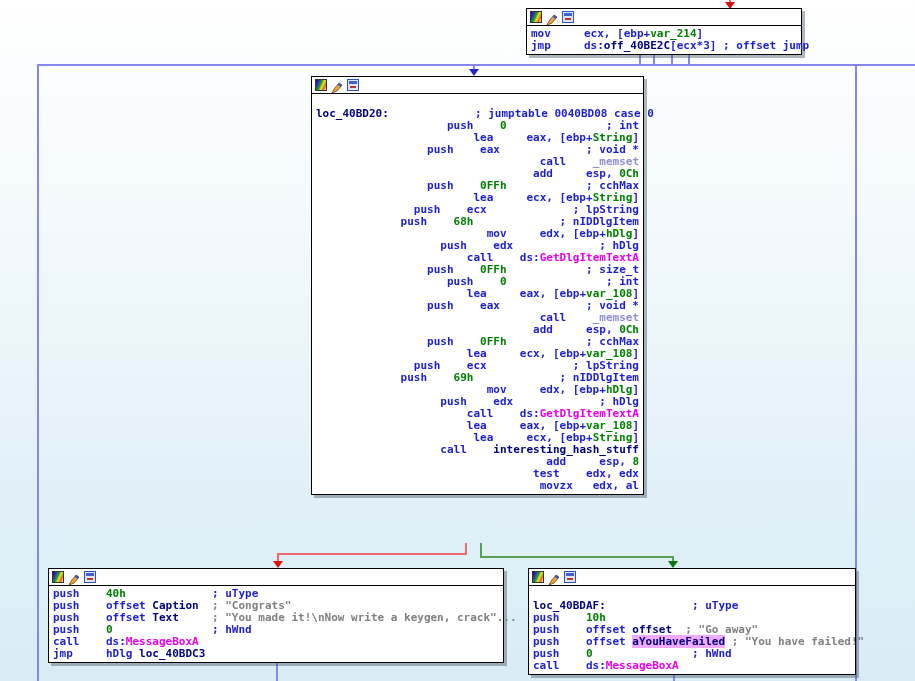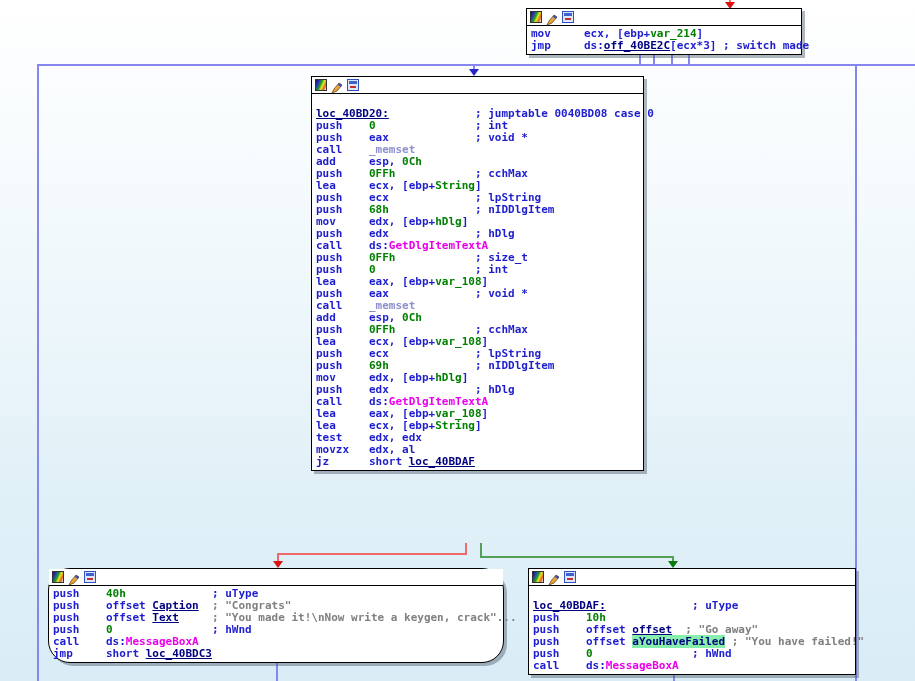--- a/index.html
+++ b/index.html
@@ -32,25 +32,25 @@
   .winicon{border:1px solid #3050c0;background:#dce8fa;position:relative;}
   .winicon::before{content:"";position:absolute;left:1px;right:1px;top:1px;height:3px;background:#4060d0;}
   .winicon::after{content:"";position:absolute;left:2px;top:6px;width:6px;height:2px;background:#c03030;}
   .code{padding:2px 4px;}
   .line{height:12px;line-height:12px;font-size:11px;font-weight:bold;white-space:pre;}
   
   .ins{color:#1e1ecf;}
   .cmt{color:#1e1ecf;}
   .num{color:#008000;}
   .var{color:#008000;}
-  .lbl{color:#000080;text-decoration:underline;}
+  .lbl{color:#000080;}
   .lib{color:#8f8fd0;}
   .api{color:#ea00ea;}
   .gray{color:#808080;}
-  .hl{background:#86efac;color:#000080;}
+  .hl{background:#f0abfc;color:#000080;}
 </style>
 </head>
 <body>
 
 <div class="canvas">
 
   <div class="e l-red" style="left:729px;top:0;width:2px;height:4px"></div>
   <div class="arr a-red" style="left:725px;top:2px"></div>
 
   <div class="e l-blue" style="left:639px;top:50px;width:2px;height:16px"></div>
@@ -82,37 +82,38 @@
     <div class="titlebar">
       <span class="tb-icon swatch"></span>
       <span class="tb-icon"><svg width="12" height="12">
             <path d="M1 11 L3 7 L8 1 L11 3 L6 9 Z" fill="#e8a33d" stroke="#6a4a1e" stroke-width="0.8"></path>
             <path d="M8 1 L11 3 L10 5 L7 3 Z" fill="#3050c0"></path>
           </svg></span>
       <span class="tb-icon winicon"></span>
     </div>
     <div class="code">
         <div class="line"><span class="ins">mov     ecx, [ebp+</span><span class="var">var_214</span><span class="ins">]</span></div>
-        <div class="line"><span class="ins">jmp     ds:</span><span class="lbl">off_40BE2C</span><span class="ins">[ecx*3] </span><span class="cmt">; switch made</span></div>
+        <div class="line"><span class="ins">jmp     ds:</span><span class="lbl">off_40BE2C</span><span class="ins">[ecx*3] </span><span class="cmt">; offset jump</span></div>
       </div>
   </div>
 
-  <div class="block" style="left:311px;top:76px;width:331px;">
+  <div class="block" style="left:311px;top:76px;width:331px;text-align:right;">
     <div class="titlebar">
       <span class="tb-icon swatch"></span>
       <span class="tb-icon"><svg width="12" height="12">
             <path d="M1 11 L3 7 L8 1 L11 3 L6 9 Z" fill="#e8a33d" stroke="#6a4a1e" stroke-width="0.8"></path>
             <path d="M8 1 L11 3 L10 5 L7 3 Z" fill="#3050c0"></path>
           </svg></span>
       <span class="tb-icon winicon"></span>
     </div>
     <div class="code">
         <div class="line"> </div>
         <div class="line"><span class="lbl">loc_40BD20:</span><span class="cmt">             ; jumptable 0040BD08 case 0</span></div>
         <div class="line"><span class="ins">push    </span><span class="num">0</span><span class="cmt">               ; int</span></div>
+        <div class="line"><span class="ins">lea     eax, [ebp+</span><span class="var">String</span><span class="ins">]</span></div>
         <div class="line"><span class="ins">push    eax</span><span class="cmt">             ; void *</span></div>
         <div class="line"><span class="ins">call    </span><span class="lib">_memset</span></div>
         <div class="line"><span class="ins">add     esp, </span><span class="num">0Ch</span></div>
         <div class="line"><span class="ins">push    </span><span class="num">0FFh</span><span class="cmt">            ; cchMax</span></div>
         <div class="line"><span class="ins">lea     ecx, [ebp+</span><span class="var">String</span><span class="ins">]</span></div>
         <div class="line"><span class="ins">push    ecx</span><span class="cmt">             ; lpString</span></div>
         <div class="line"><span class="ins">push    </span><span class="num">68h</span><span class="cmt">             ; nIDDlgItem</span></div>
         <div class="line"><span class="ins">mov     edx, [ebp+</span><span class="var">hDlg</span><span class="ins">]</span></div>
         <div class="line"><span class="ins">push    edx</span><span class="cmt">             ; hDlg</span></div>
         <div class="line"><span class="ins">call    ds:</span><span class="api">GetDlgItemTextA</span></div>
@@ -124,42 +125,43 @@
         <div class="line"><span class="ins">add     esp, </span><span class="num">0Ch</span></div>
         <div class="line"><span class="ins">push    </span><span class="num">0FFh</span><span class="cmt">            ; cchMax</span></div>
         <div class="line"><span class="ins">lea     ecx, [ebp+</span><span class="var">var_108</span><span class="ins">]</span></div>
         <div class="line"><span class="ins">push    ecx</span><span class="cmt">             ; lpString</span></div>
         <div class="line"><span class="ins">push    </span><span class="num">69h</span><span class="cmt">             ; nIDDlgItem</span></div>
         <div class="line"><span class="ins">mov     edx, [ebp+</span><span class="var">hDlg</span><span class="ins">]</span></div>
         <div class="line"><span class="ins">push    edx</span><span class="cmt">             ; hDlg</span></div>
         <div class="line"><span class="ins">call    ds:</span><span class="api">GetDlgItemTextA</span></div>
         <div class="line"><span class="ins">lea     eax, [ebp+</span><span class="var">var_108</span><span class="ins">]</span></div>
         <div class="line"><span class="ins">lea     ecx, [ebp+</span><span class="var">String</span><span class="ins">]</span></div>
+        <div class="line"><span class="ins">call    </span><span class="lbl">interesting_hash_stuff</span></div>
+        <div class="line"><span class="ins">add     esp, </span><span class="num">8</span></div>
         <div class="line"><span class="ins">test    edx, edx</span></div>
         <div class="line"><span class="ins">movzx   edx, al</span></div>
-        <div class="line"><span class="ins">jz      short </span><span class="lbl">loc_40BDAF</span></div>
       </div>
   </div>
 
-  <div class="block" style="left:48px;top:568px;width:454px;border-radius:22px;">
+  <div class="block" style="left:48px;top:568px;width:454px;">
     <div class="titlebar">
       <span class="tb-icon swatch"></span>
       <span class="tb-icon"><svg width="12" height="12">
             <path d="M1 11 L3 7 L8 1 L11 3 L6 9 Z" fill="#e8a33d" stroke="#6a4a1e" stroke-width="0.8"></path>
             <path d="M8 1 L11 3 L10 5 L7 3 Z" fill="#3050c0"></path>
           </svg></span>
       <span class="tb-icon winicon"></span>
     </div>
     <div class="code">
         <div class="line"><span class="ins">push    </span><span class="num">40h</span><span class="cmt">             ; uType</span></div>
         <div class="line"><span class="ins">push    offset </span><span class="lbl">Caption</span><span class="gray">  ; "Congrats"</span></div>
         <div class="line"><span class="ins">push    offset </span><span class="lbl">Text</span><span class="gray">     ; "You made it!\nNow write a keygen, crack"...</span></div>
         <div class="line"><span class="ins">push    </span><span class="num">0</span><span class="cmt">               ; hWnd</span></div>
         <div class="line"><span class="ins">call    ds:</span><span class="api">MessageBoxA</span></div>
-        <div class="line"><span class="ins">jmp     short </span><span class="lbl">loc_40BDC3</span></div>
+        <div class="line"><span class="ins">jmp     hDlg </span><span class="lbl">loc_40BDC3</span></div>
       </div>
   </div>
 
   <div class="block" style="left:528px;top:568px;width:326px;">
     <div class="titlebar">
       <span class="tb-icon swatch"></span>
       <span class="tb-icon"><svg width="12" height="12">
             <path d="M1 11 L3 7 L8 1 L11 3 L6 9 Z" fill="#e8a33d" stroke="#6a4a1e" stroke-width="0.8"></path>
             <path d="M8 1 L11 3 L10 5 L7 3 Z" fill="#3050c0"></path>
           </svg></span>

